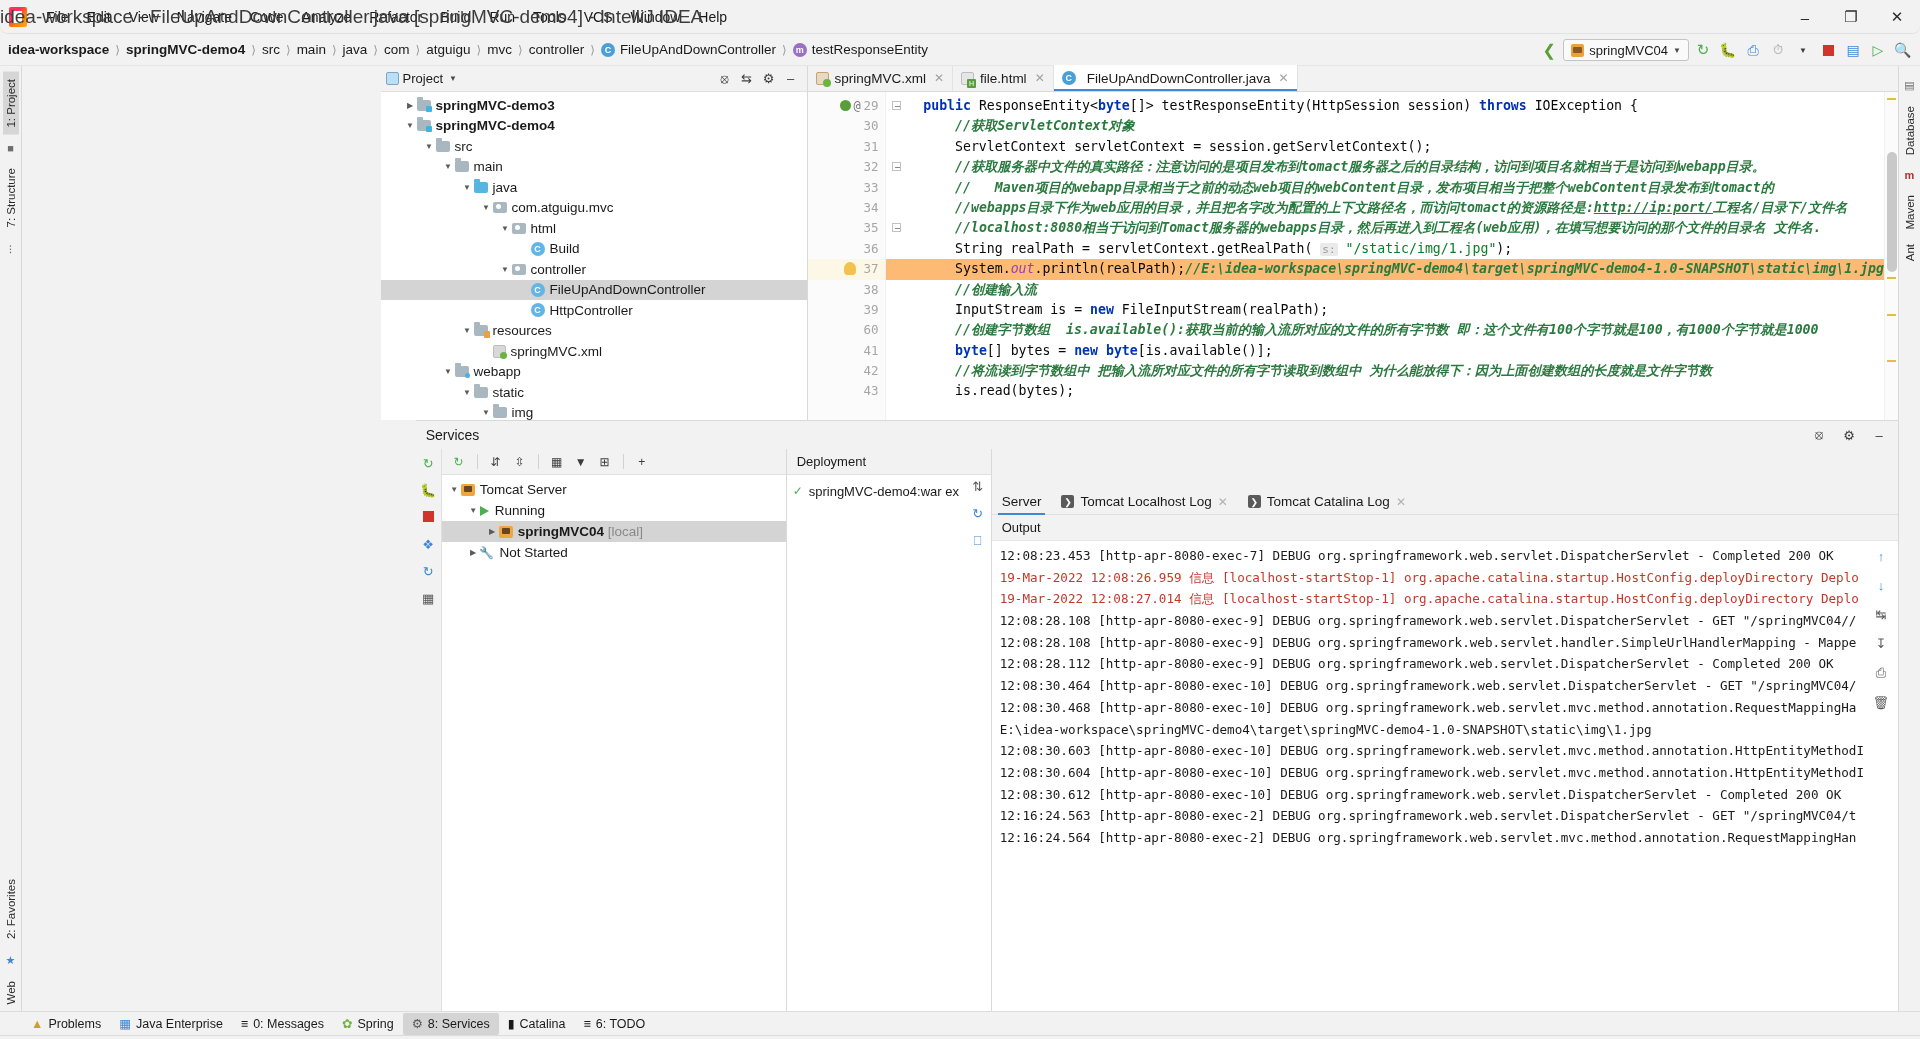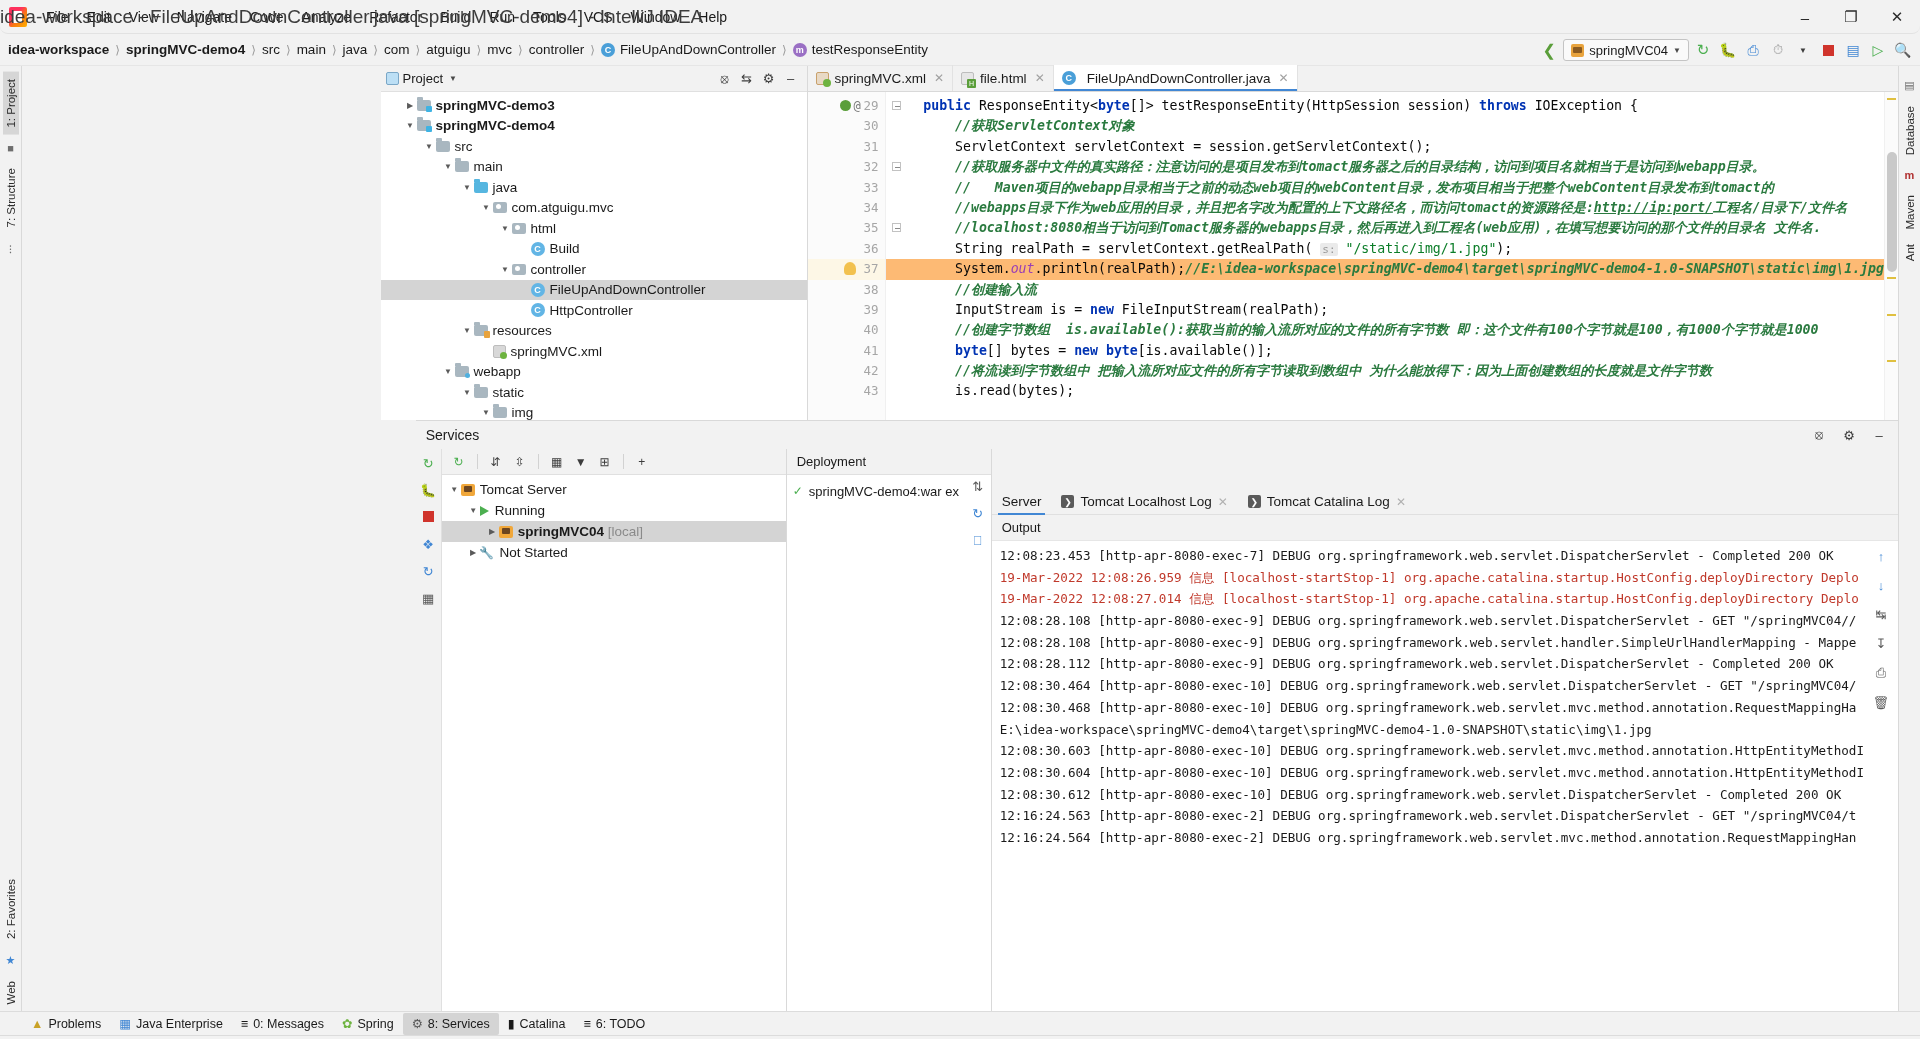--- a/index.html
+++ b/index.html
@@ -441,21 +441,21 @@
                 <div class="gline">30</div>
                 <div class="gline">31</div>
                 <div class="gline">32<span class="fold" style="position: absolute; right: -16px; top: 5px;"></span></div>
                 <div class="gline">33</div>
                 <div class="gline">34</div>
                 <div class="gline">35<span class="fold" style="position: absolute; right: -16px; top: 5px;"></span></div>
                 <div class="gline">36</div>
                 <div class="gline cur">37<span style="position: absolute; left: 36px; top: 3px; width: 12px; height: 13px; border-radius: 50% 50% 30% 30%; background: rgb(242, 193, 78);"></span></div>
                 <div class="gline">38</div>
                 <div class="gline">39</div>
-                <div class="gline">40</div>
+                <div class="gline">60</div>
                 <div class="gline">41</div>
                 <div class="gline">42</div>
                 <div class="gline">43</div>
               </div>
             <div class="code" id="code"><div class="cline">    <span class="kw">public</span> ResponseEntity&lt;<span class="kw">byte</span>[]&gt; testResponseEntity(HttpSession session) <span class="kw">throws</span> IOException {</div><div class="cline">        <span class="cm">//获取ServletContext对象</span></div><div class="cline">        ServletContext servletContext = session.getServletContext();</div><div class="cline">        <span class="cm">//获取服务器中文件的真实路径：注意访问的是项目发布到tomact服务器之后的目录结构，访问到项目名就相当于是访问到webapp目录。</span></div><div class="cline">        <span class="cm">//   Maven项目的webapp目录相当于之前的动态web项目的webContent目录，发布项目相当于把整个webContent目录发布到tomact的</span></div><div class="cline">        <span class="cm">//webapps目录下作为web应用的目录，并且把名字改为配置的上下文路径名，而访问tomact的资源路径是:<span class="ulink">http://ip:port/</span>工程名/目录下/文件名</span></div><div class="cline">        <span class="cm">//localhost:8080相当于访问到Tomact服务器的webapps目录，然后再进入到工程名(web应用)，在填写想要访问的那个文件的目录名 文件名.</span></div><div class="cline">        String realPath = servletContext.getRealPath( <span class="hint">s:</span> <span class="str">"/static/img/1.jpg"</span>);</div><div class="cline cur">        System.<span class="fld">out</span>.println(realPath);<span class="cm">//E:\idea-workspace\springMVC-demo4\target\springMVC-demo4-1.0-SNAPSHOT\static\img\1.jpg</span></div><div class="cline">        <span class="cm">//创建输入流</span></div><div class="cline">        InputStream is = <span class="kw">new</span> FileInputStream(realPath);</div><div class="cline">        <span class="cm">//创建字节数组  is.available():获取当前的输入流所对应的文件的所有字节数 即：这个文件有100个字节就是100，有1000个字节就是1000</span></div><div class="cline">        <span class="kw">byte</span>[] bytes = <span class="kw">new</span> <span class="kw">byte</span>[is.available()];</div><div class="cline">        <span class="cm">//将流读到字节数组中 把输入流所对应文件的所有字节读取到数组中 为什么能放得下：因为上面创建数组的长度就是文件字节数</span></div><div class="cline">        is.read(bytes);</div></div>
             <div class="editor-scroll-strip">
               <div class="mark" style="top:6px;background:#e0c040;"></div>
               <div class="mark" style="top:118px;background:#e0c040;"></div>
               <div class="mark" style="top:185px;background:#e0c040;"></div>
               <div class="mark" style="top:222px;background:#e0c040;"></div>

